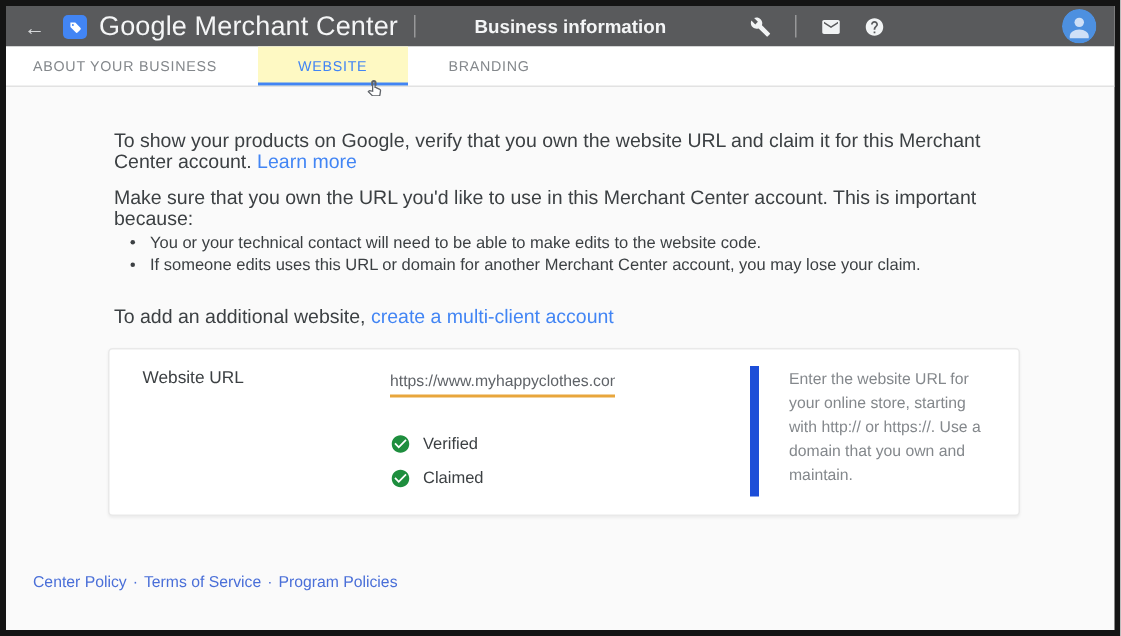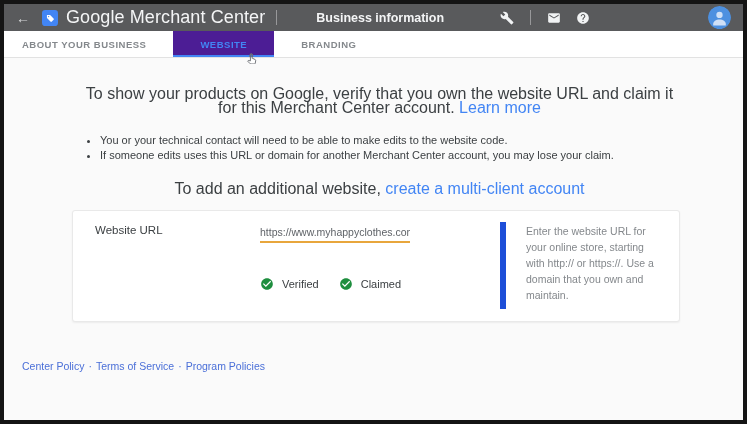--- a/index.html
+++ b/index.html
@@ -34,39 +34,39 @@
 
   
   .tabbar {
     height:27px; background:#ffffff;
     border-bottom:1px solid #e2e2e2;
     display:flex; align-items:stretch;
   }
   .tab {
     display:flex; align-items:center;
     padding:0 27px;
-    font-size:9.5px; font-weight:bold; letter-spacing:.5px;
+    font-size:9.5px; font-weight:normal; letter-spacing:.5px;
     color:#84888c; cursor:pointer; white-space:nowrap;
     position:relative;
   }
   .tab:first-child { padding-left:18px; }
   .tab.active {
     color:#4285f4;
-    background:#4c1d95;
+    background:#fef9c3;
     box-shadow:inset 0 -2px 0 #4285f4;
   }
   .cursor-hand { position:absolute; bottom:-7px; right:16px; width:13px; height:13px; }
 
   
   .content { padding:29px 60px 0 72px; }
-  .para { font-size:16px; line-height:14px; color:#3c4043;text-align:center; }
+  .para { font-size:13px; line-height:14px; color:#3c4043; }
   .p1 { margin-bottom:10px; }
   .p2 { margin-bottom:2px; }
   a.lnk { color:#4285f4; text-decoration:none; cursor:pointer; }
-  ul.reasons { margin:18px 0 0 0; padding-left:24px; list-style:disc; color:#3c4043; }
+  ul.reasons { margin:2px 0 0 0; padding-left:24px; list-style:disc; color:#3c4043; }
   ul.reasons li { font-size:11px; line-height:14px; margin-top:1px; color:#3c4043; }
   .p3 { margin-top:20px; }
 
   
   .card {
     margin:14px 0 0 -4px;
     width:608px; min-height:108px;
     background:#fff;
     border:1px solid #e9e9e9;
     border-radius:3px;
@@ -77,21 +77,21 @@
   .col-label { width:187px; padding:13px 0 0 22px; font-size:11.5px; color:#3c4043; }
   .col-main { flex:1; padding-top:11px; }
   .url-input {
     width:150px;
     border:none; border-bottom:2px solid #e8a63c;
     background:transparent; outline:none;
     font-family:"Liberation Sans", sans-serif;
     font-size:10.5px; color:#5f6368;
     padding:1px 0 3px;
   }
-  .statuses { margin-top:34px; display:flex; flex-direction:row; gap:20px; }
+  .statuses { margin-top:24px; display:flex; flex-direction:column; gap:9px; }
   .status { display:flex; align-items:center; gap:8px; font-size:11px; color:#3c4043; }
   .check { width:14px; height:14px; display:block; }
   .col-help {
     width:179px;
     margin-top:11px;
     padding:1px 16px 6px 20px;
     border-left:6px solid #1d4ed8;
     align-self:flex-start;
     font-size:10.5px; line-height:16px; color:#84888c;
   }
@@ -153,20 +153,21 @@
     <div class="tab">
       <span>BRANDING</span>
     </div>
   </div>
 
   <div class="content">
     <p class="para p1">
       <span>To show your products on Google, verify that you own the website URL and claim it for this Merchant Center account.</span>
       <a class="lnk">Learn more</a>
     </p>
+    <p class="para p2">Make sure that you own the URL you'd like to use in this Merchant Center account. This is important because:</p>
     <ul class="reasons">
       <li>You or your technical contact will need to be able to make edits to the website code.</li>
       <li>If someone edits uses this URL or domain for another Merchant Center account, you may lose your claim.</li>
     </ul>
     <p class="para p3">
       <span>To add an additional website,</span>
       <a class="lnk">create a multi-client account</a>
     </p>
 
     <div class="card">

